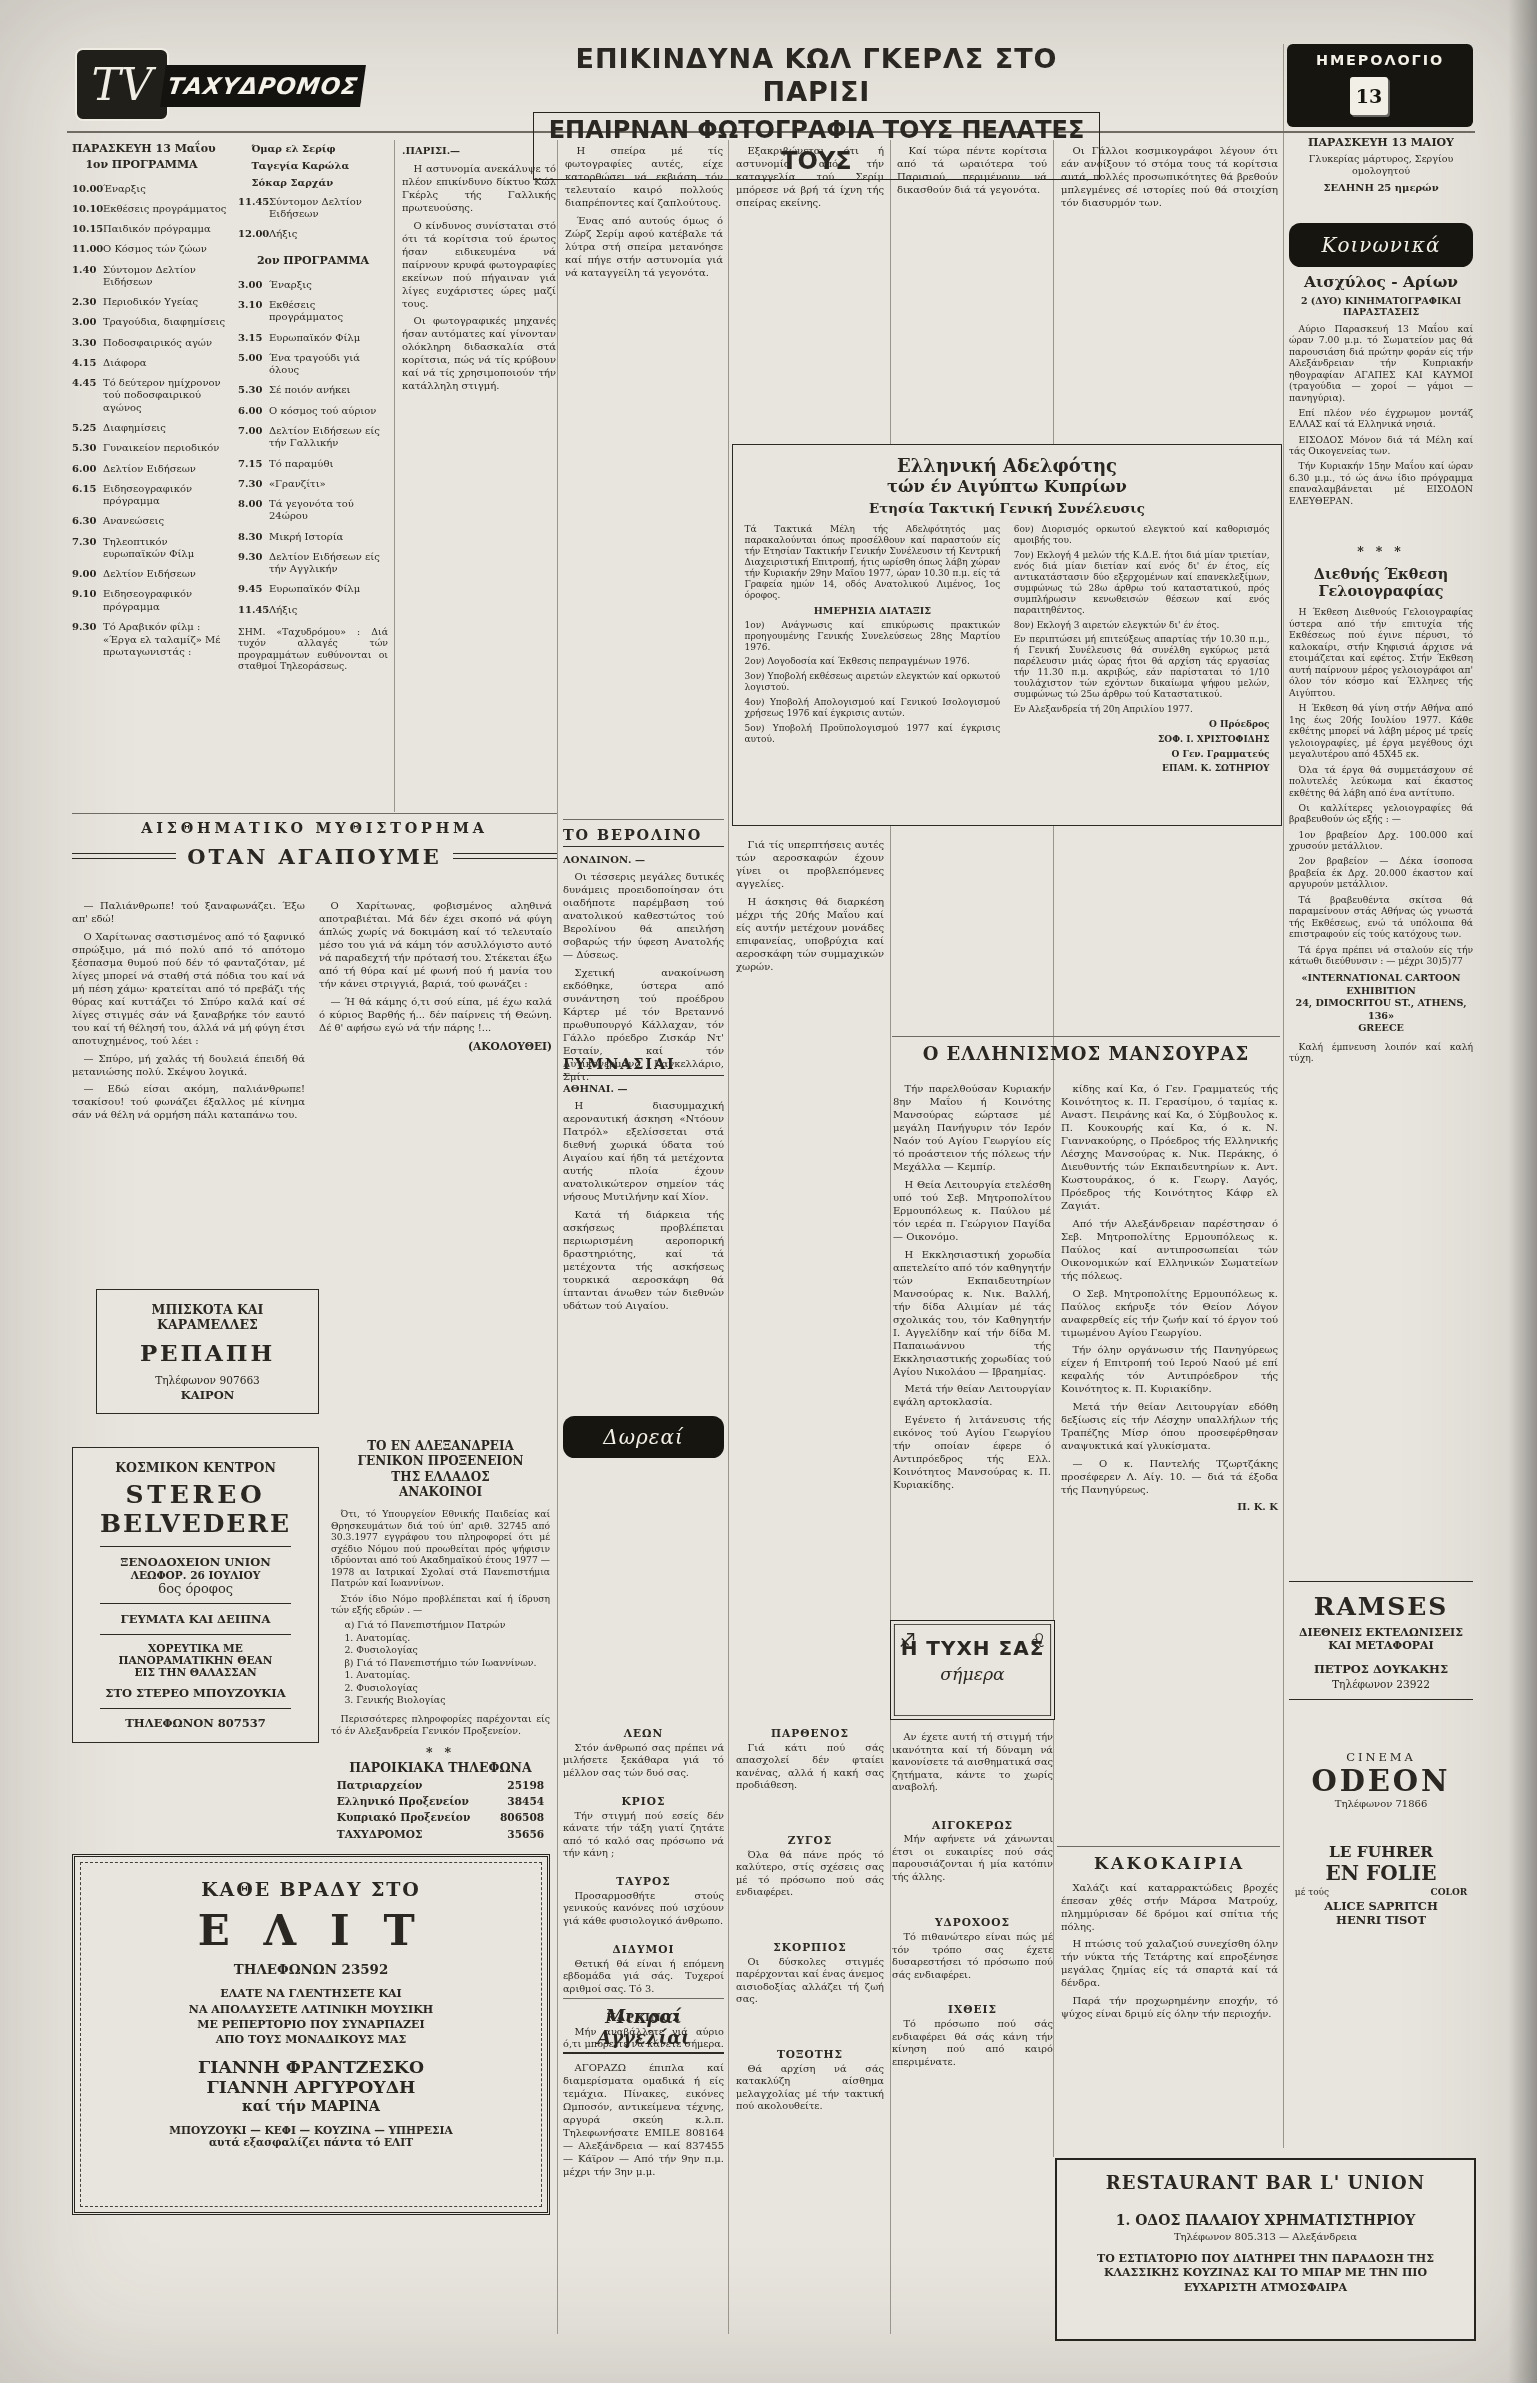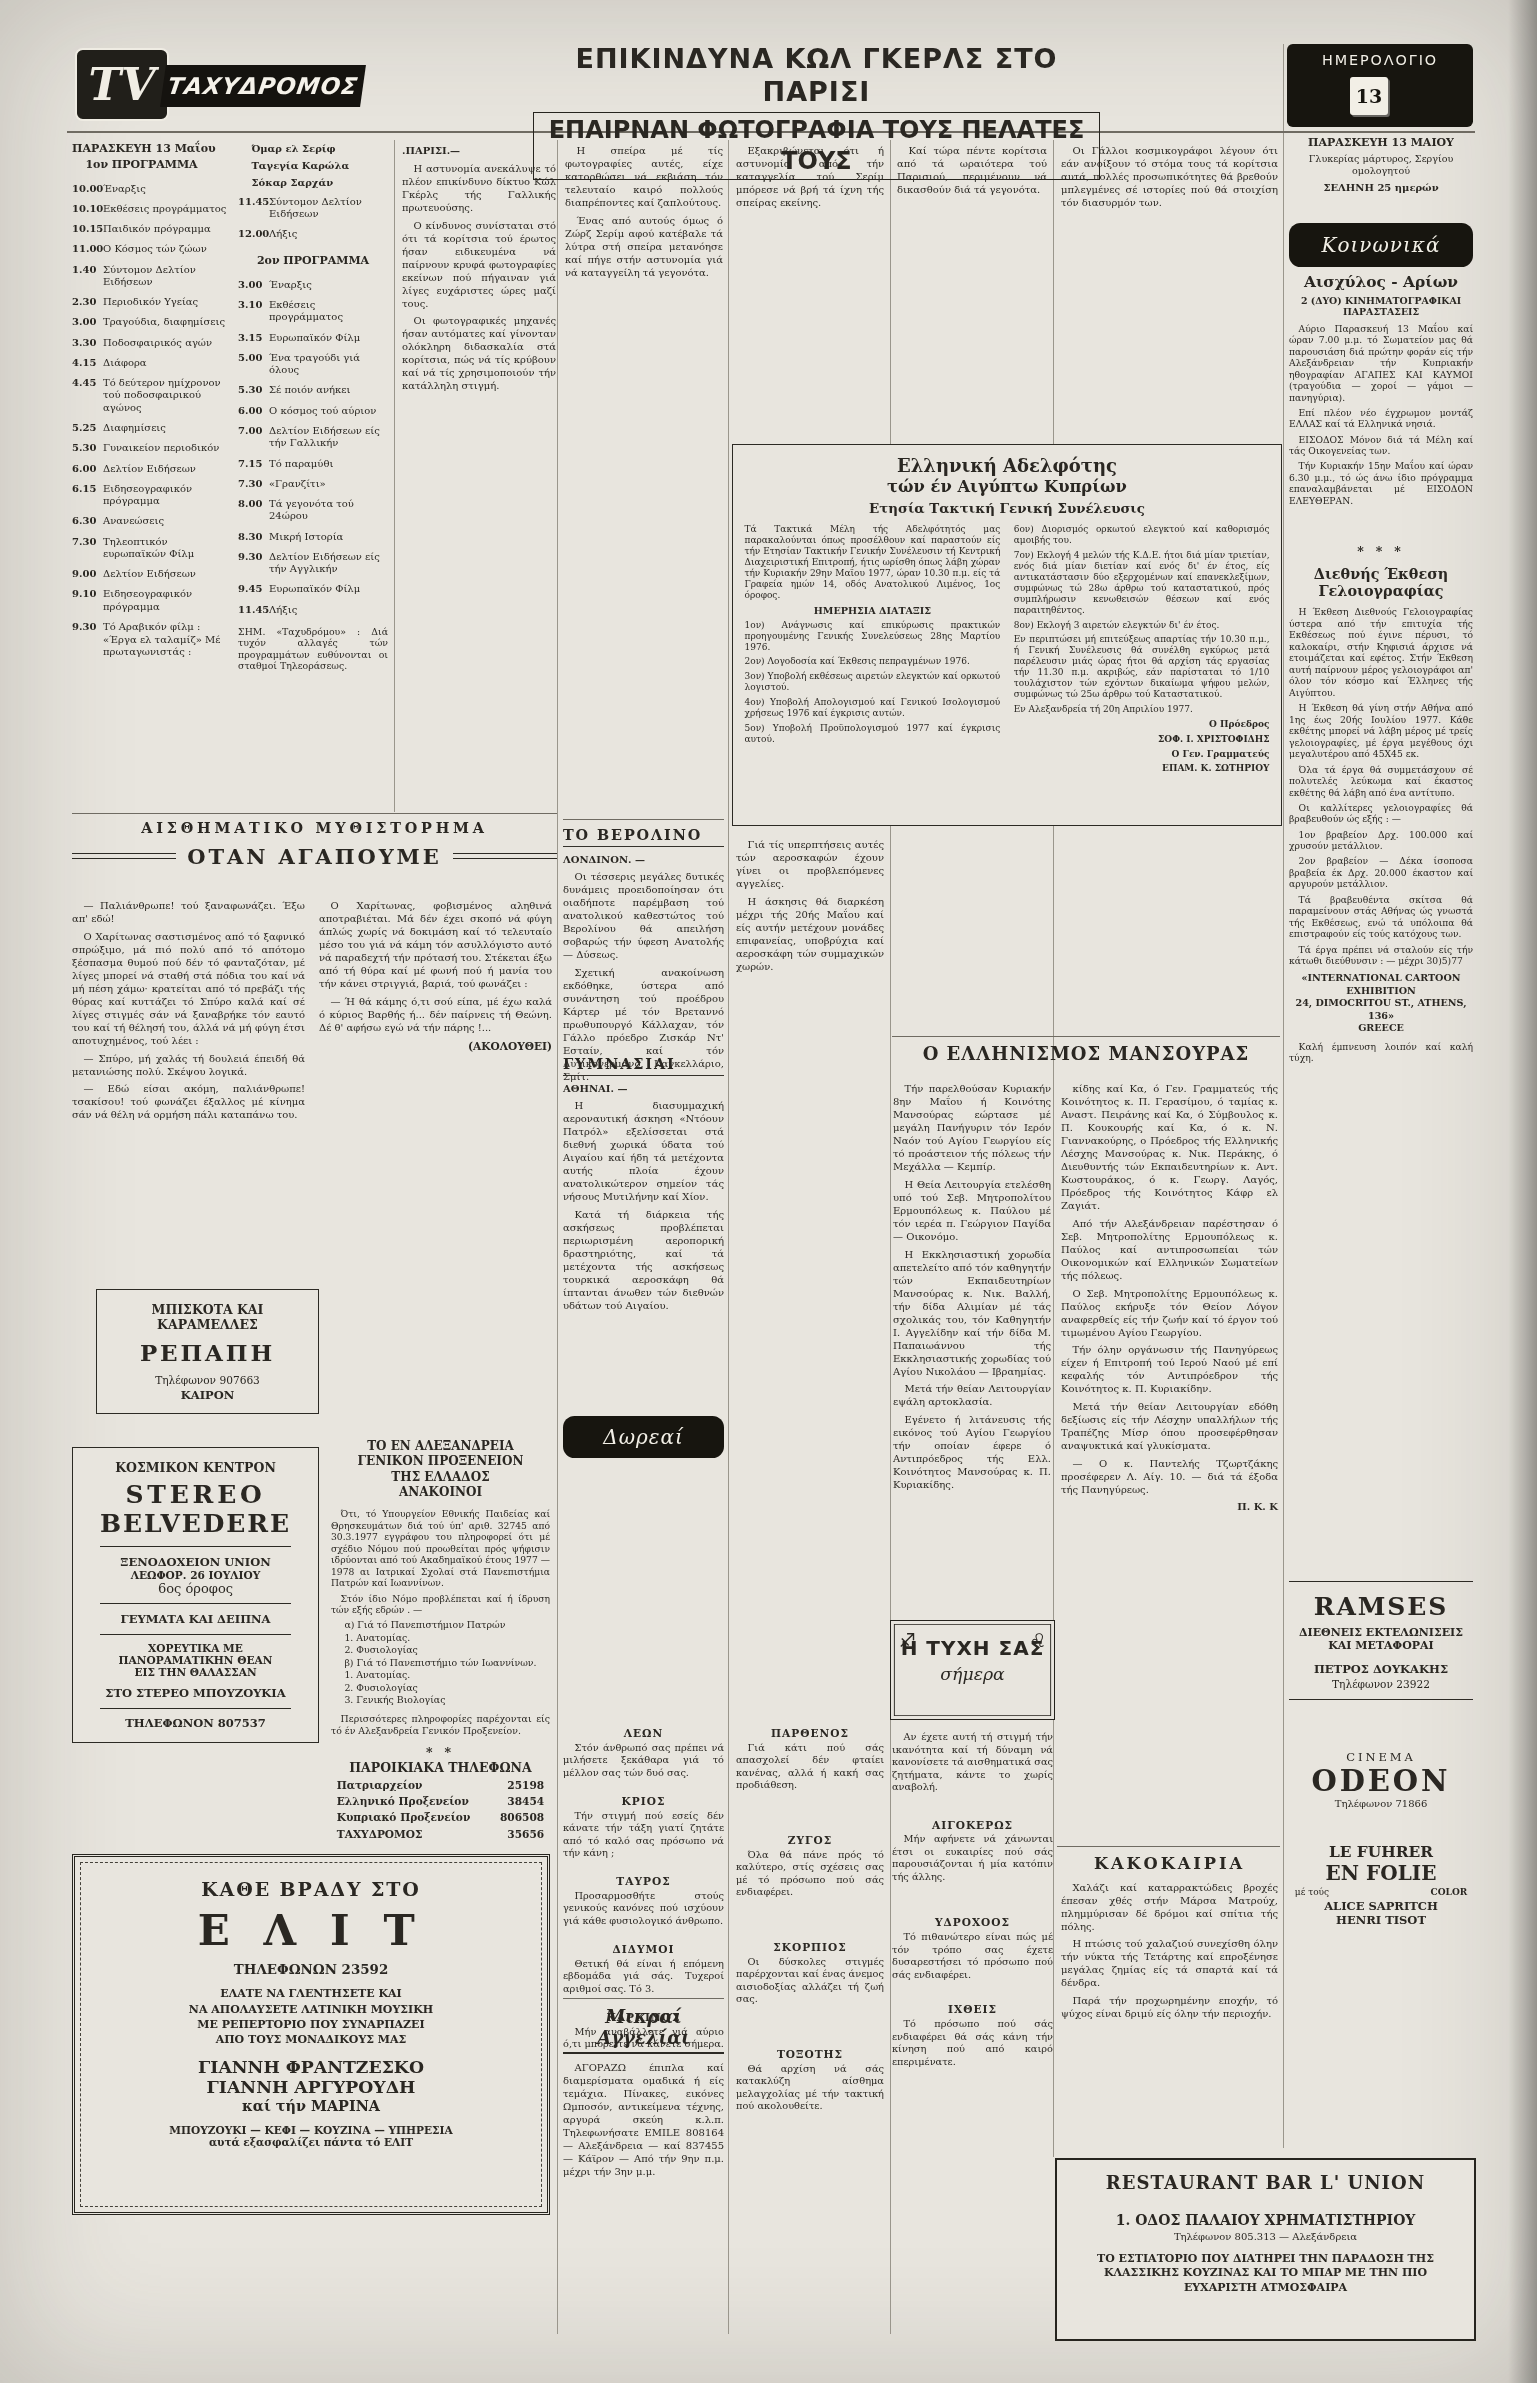--- a/index.html
+++ b/index.html
@@ -23,24 +23,24 @@
 .sign{margin-bottom:15.4px}
 .sign .nm{text-align:center;font-weight:700;font-size:10.6px;margin-bottom:2.9px;letter-spacing:1px}
 .sign p{font-size:9.8px;line-height:12.5px;text-align:justify;text-indent:11.5px}
 .phrow{display:flex;justify-content:space-between;font-weight:700;font-size:10.6px;line-height:13.4px;margin:2.9px 5.8px}
 .adbox{border:1.9px solid #2c2a24;background:#e8e5de}
 .ruled{display:flex;align-items:center;gap:11.5px}
 .ruled:before,.ruled:after{content:"";flex:1;height:3.8px;border-top:1px solid #2c2a24;border-bottom:1px solid #2c2a24}
 .sec-head{font-weight:700;letter-spacing:1.9px;font-size:14.4px;border-bottom:1.9px solid #35322b;padding-bottom:2.9px;margin-bottom:5.8px}
 .agenda p{font-size:9px;line-height:11px;text-align:justify;margin-bottom:3.8px}
 .tyxi{border:1.9px solid #24221c;box-shadow:inset 0 0 0 2.9px #e8e5de,inset 0 0 0 3.8px #24221c;text-align:center;padding:15.4px 5.8px 5.8px;background:#e8e5de}
-.logo-tv{position:absolute;left:0;top:1.9px;width:94px;height:73px;background:#211f1a;border:2.9px double #efece3;color:#f0ede4;font-style:italic;font-weight:700;font-size:44px;display:flex;align-items:center;justify-content:center;border-radius:7.7px}
+.logo-tv{position:absolute;left:0;top:1.9px;width:94px;height:73px;background:#211f1a;border:2.9px double #efece3;color:#f0ede4;font-style:italic;font-weight:400;font-size:44px;display:flex;align-items:center;justify-content:center;border-radius:7.7px}
 .logo-band{position:absolute;left:88px;top:19px;width:200px;height:42px;background:#15130f;transform:skewX(-8deg);display:flex;align-items:center;justify-content:center;color:#f5f2ea;font-style:italic;font-weight:700;font-size:23px;letter-spacing:1px}
 .cal{position:absolute;left:0;top:0;width:100%;height:100%;background:#17150f;border-radius:5.8px;color:#f2efe6}
-.cal .lbl{font-weight:400;font-size:14.4px;letter-spacing:1.9px;text-align:center;margin-top:7.7px}
+.cal .lbl{font-weight:700;font-size:14.4px;letter-spacing:1.9px;text-align:center;margin-top:7.7px}
 .cal .leaf{position:absolute;left:63px;top:33px;width:38px;height:38px;background:#f2efe6;border-radius:2.9px;color:#17150f;font-weight:700;font-size:19px;display:flex;align-items:center;justify-content:center;box-shadow:1.9px 1.9px 0 rgba(255,255,255,.35)}
 .donor p{font-size:9.8px;line-height:12.5px;text-align:justify;text-indent:11.5px;margin-bottom:7.7px}
 .zod{position:absolute;top:7.7px;font-family:"DejaVu Sans",sans-serif;font-size:19px;color:#2a2722}
 </style>
 </head>
 <body>
 
 <div class="page">
   <div class="edge-r"></div>
 

